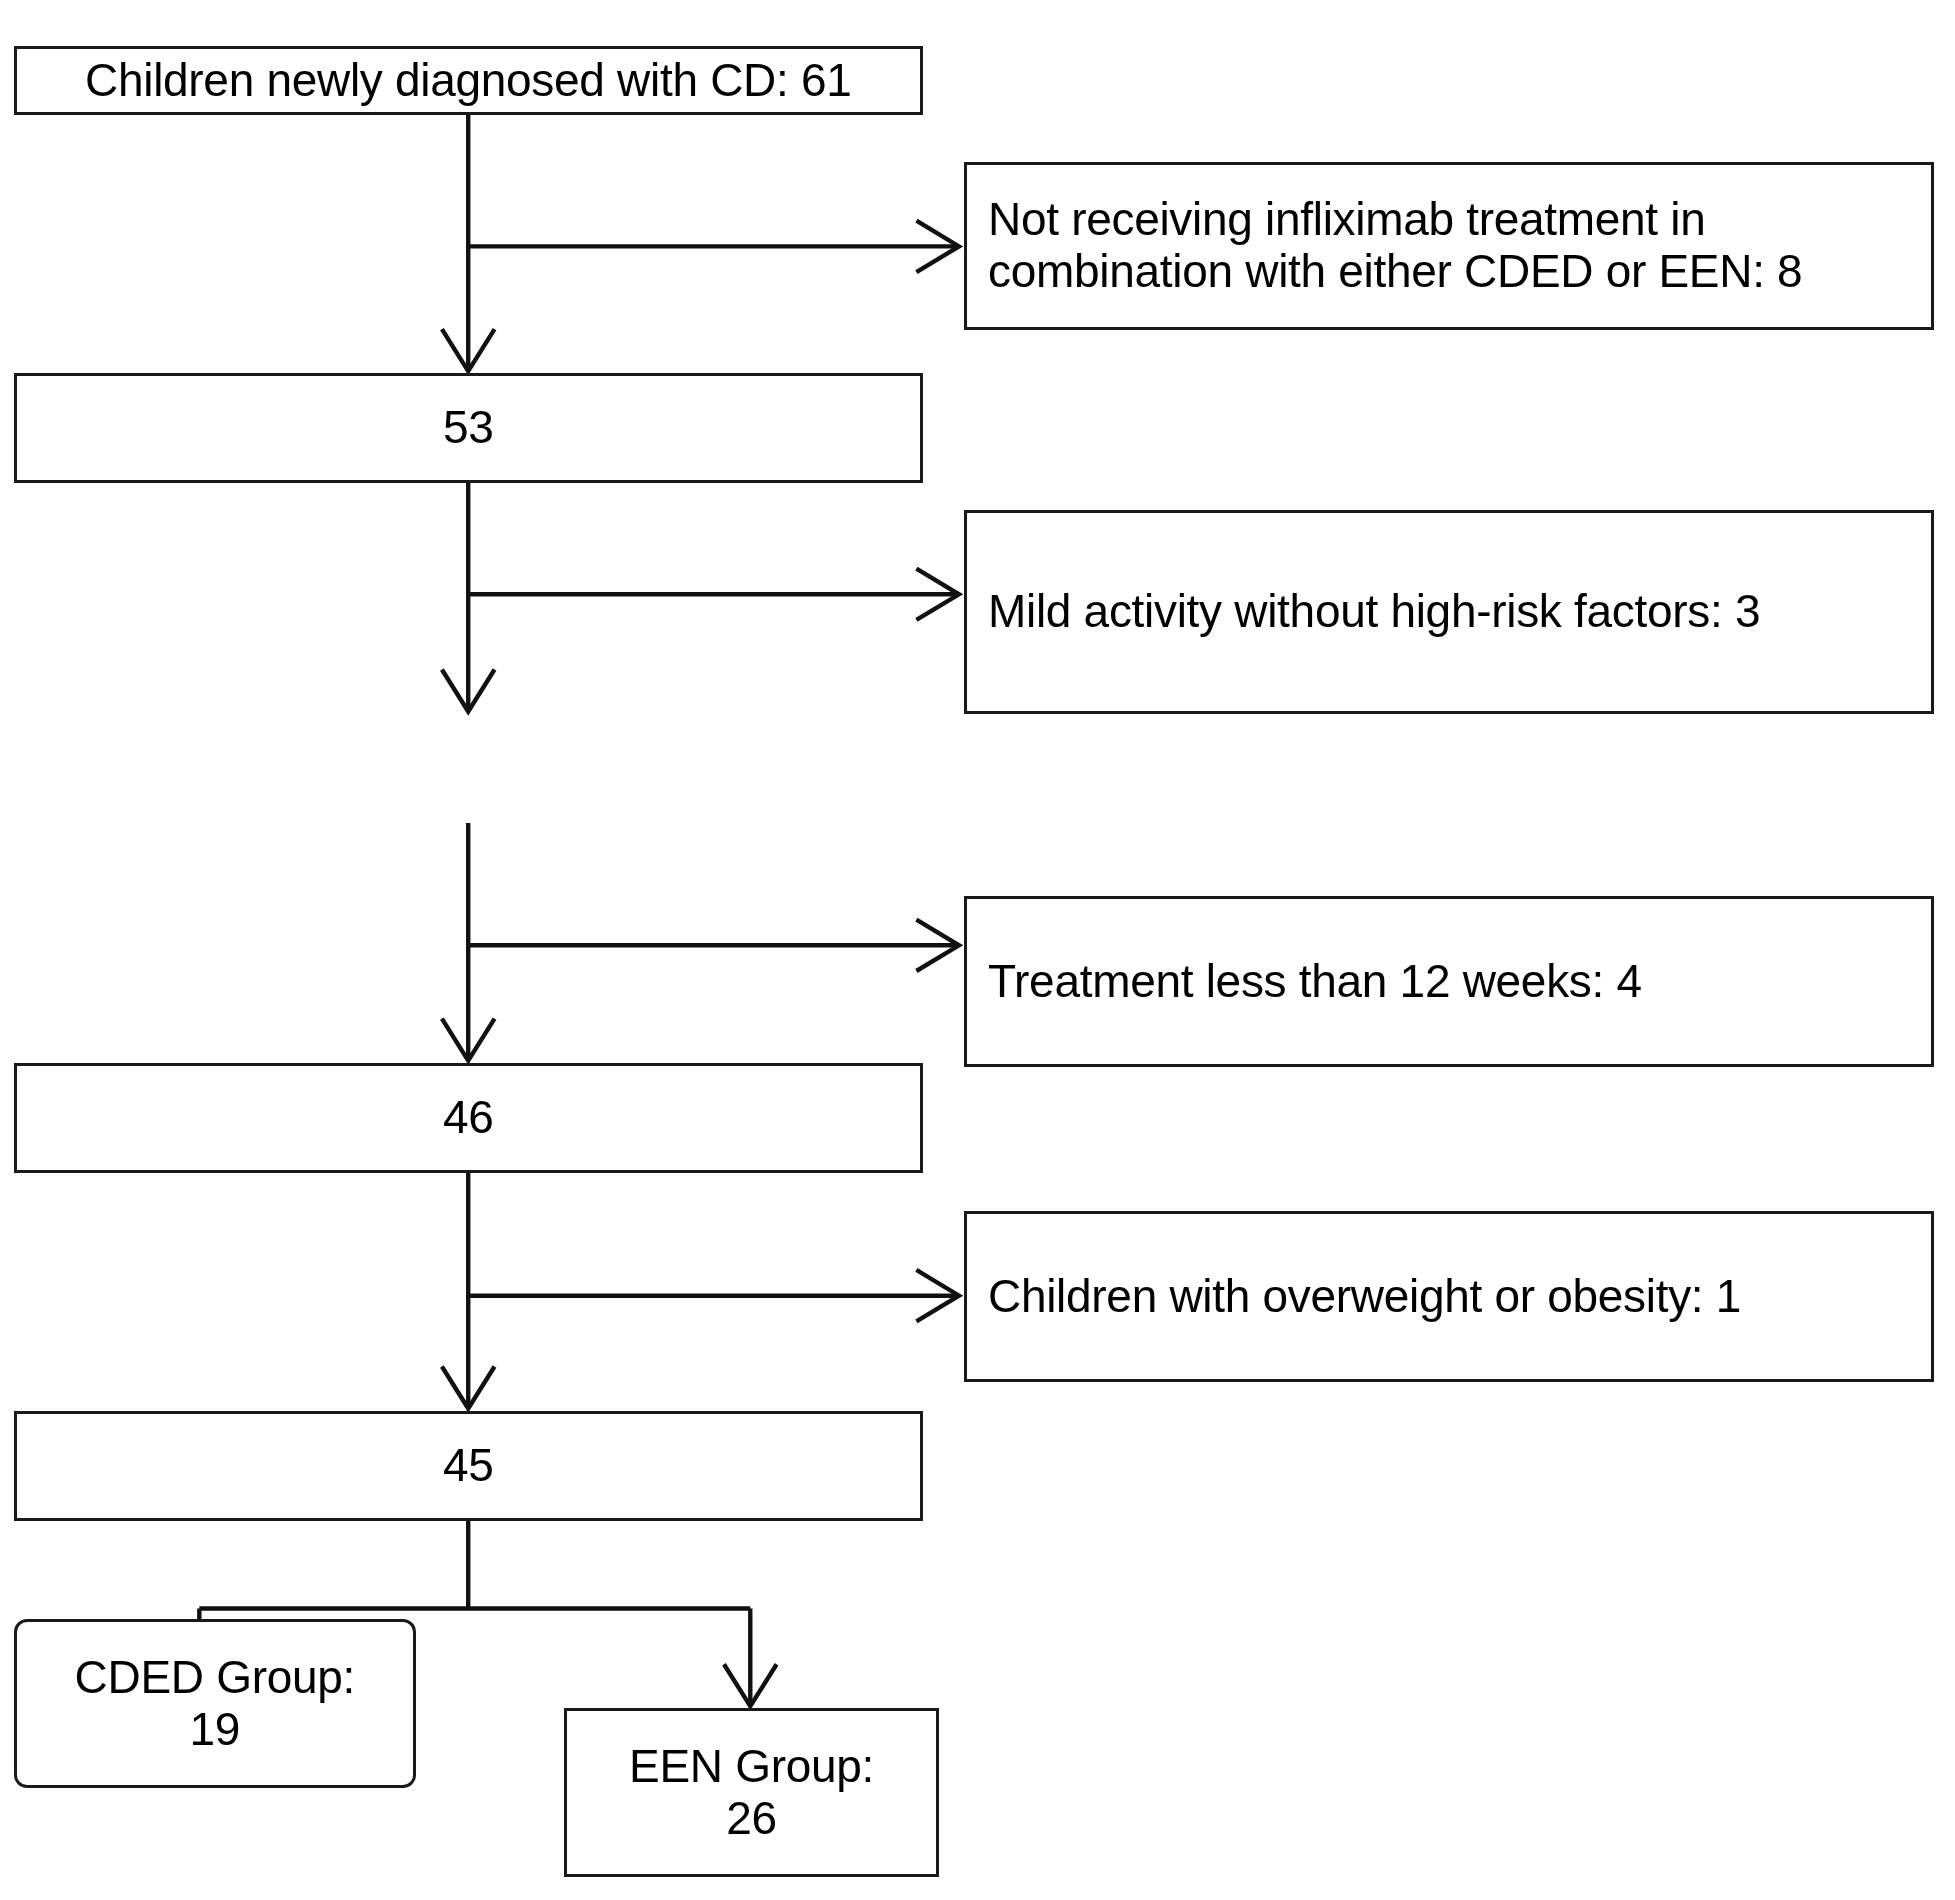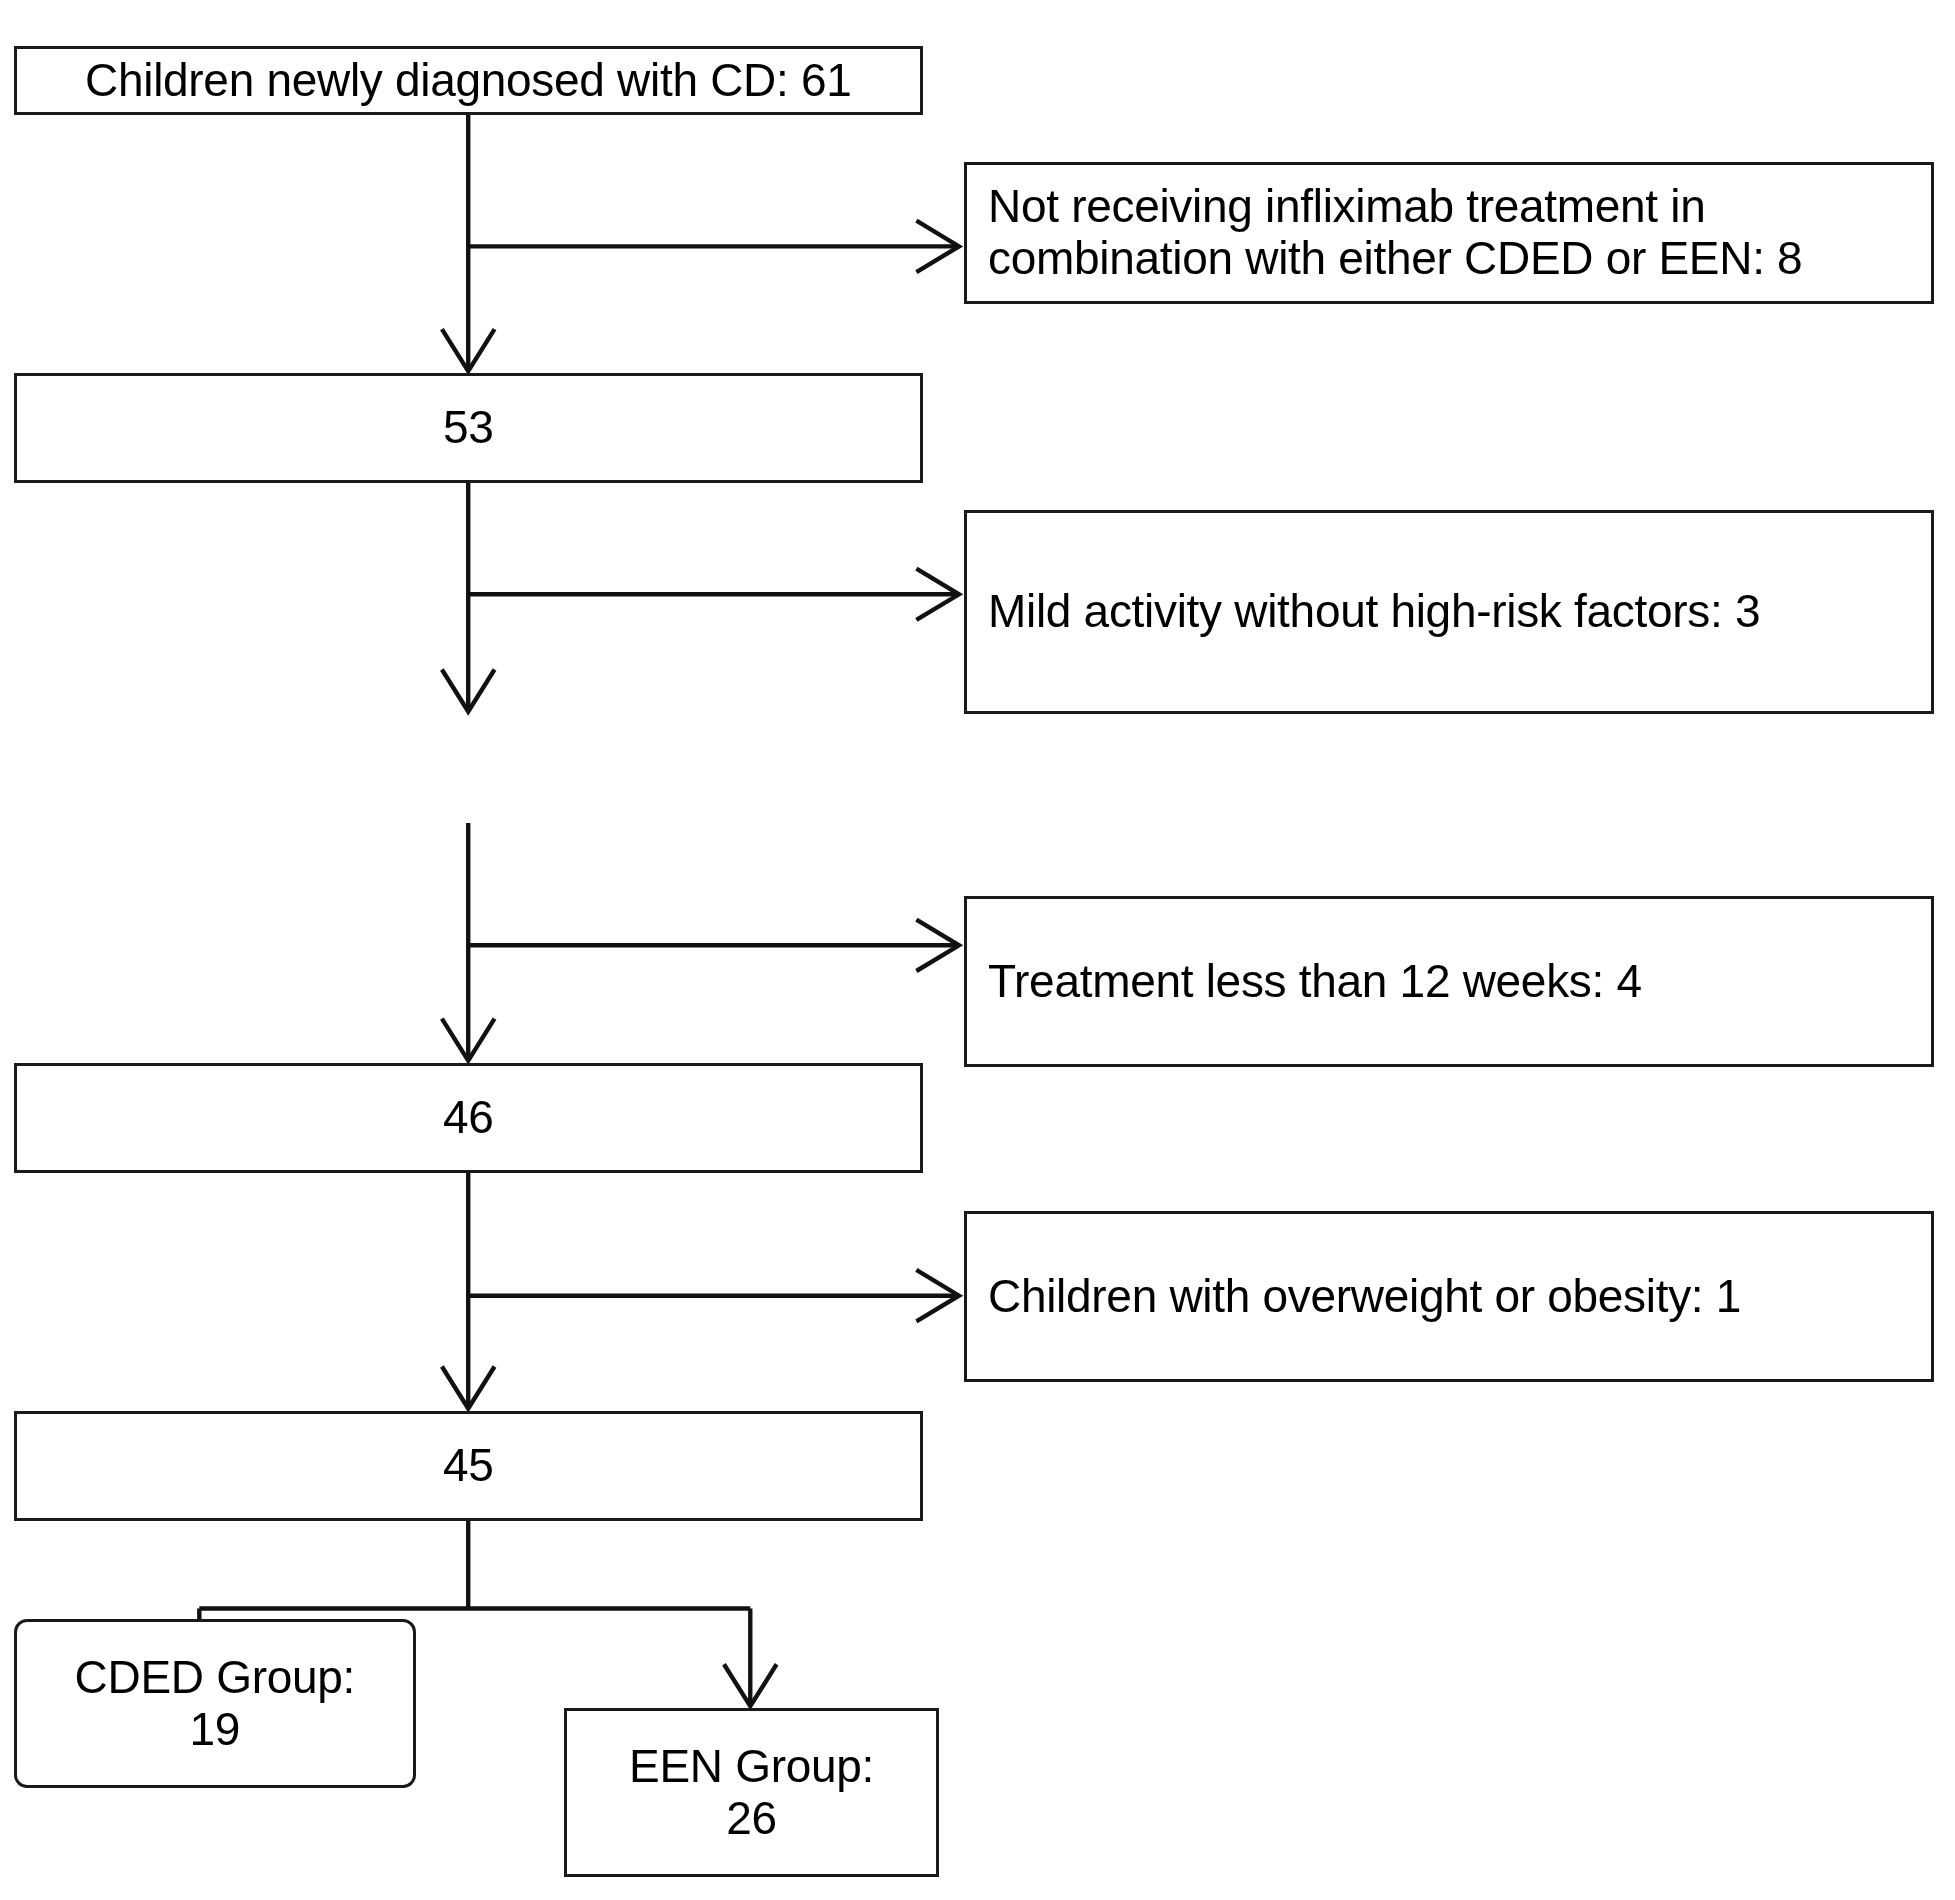--- a/index.html
+++ b/index.html
@@ -112,21 +112,21 @@
 
 
   <div class="node" style="left:13.8px; top:1063px; width:909px; height:110px;">
     <span class="txt">46</span>
   </div>
 
   <div class="node" style="left:13.8px; top:1411px; width:909px; height:110px;">
     <span class="txt">45</span>
   </div>
 
-  <div class="node left-align" style="left:964px; top:162px; width:970px; height:142px;">
+  <div class="node left-align" style="left:964px; top:162px; width:970px; height:168px;">
     <span class="txt">Not receiving infliximab treatment in
 combination with either CDED or EEN: 8</span>
   </div>
 
   <div class="node left-align" style="left:964px; top:510px; width:970px; height:204px;">
     <span class="txt">Mild activity without high-risk factors: 3</span>
   </div>
 
   <div class="node left-align" style="left:964px; top:896px; width:970px; height:171px;align-items:center;">
     <span class="txt">Treatment less than 12 weeks: 4</span>

